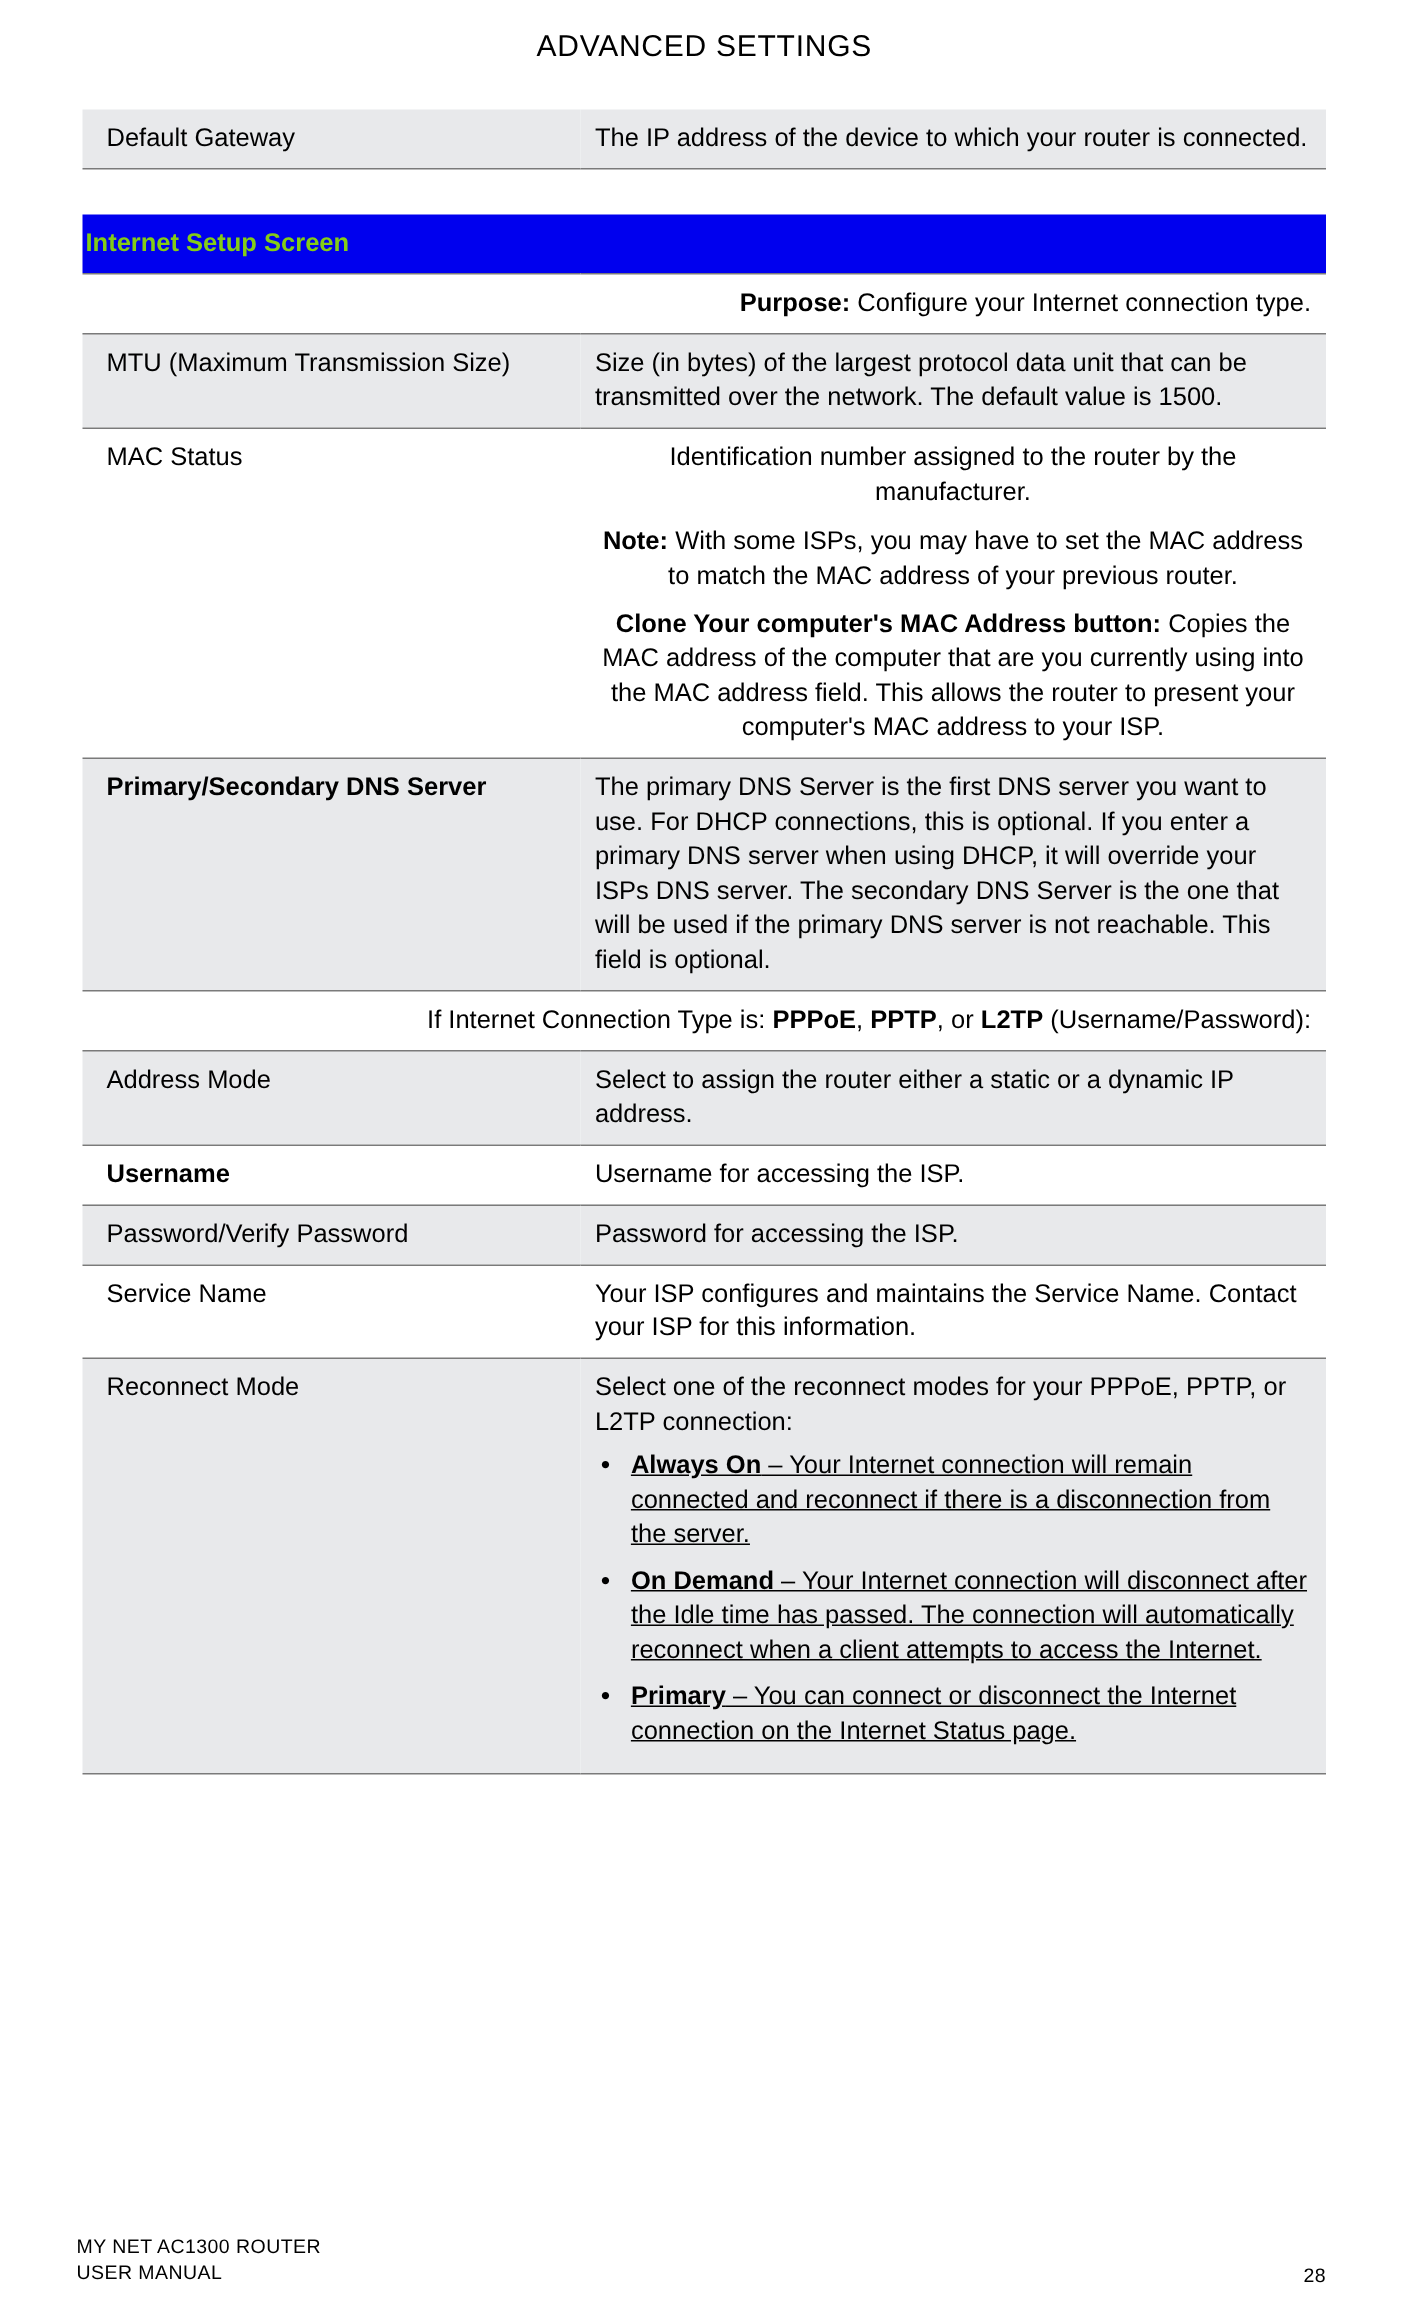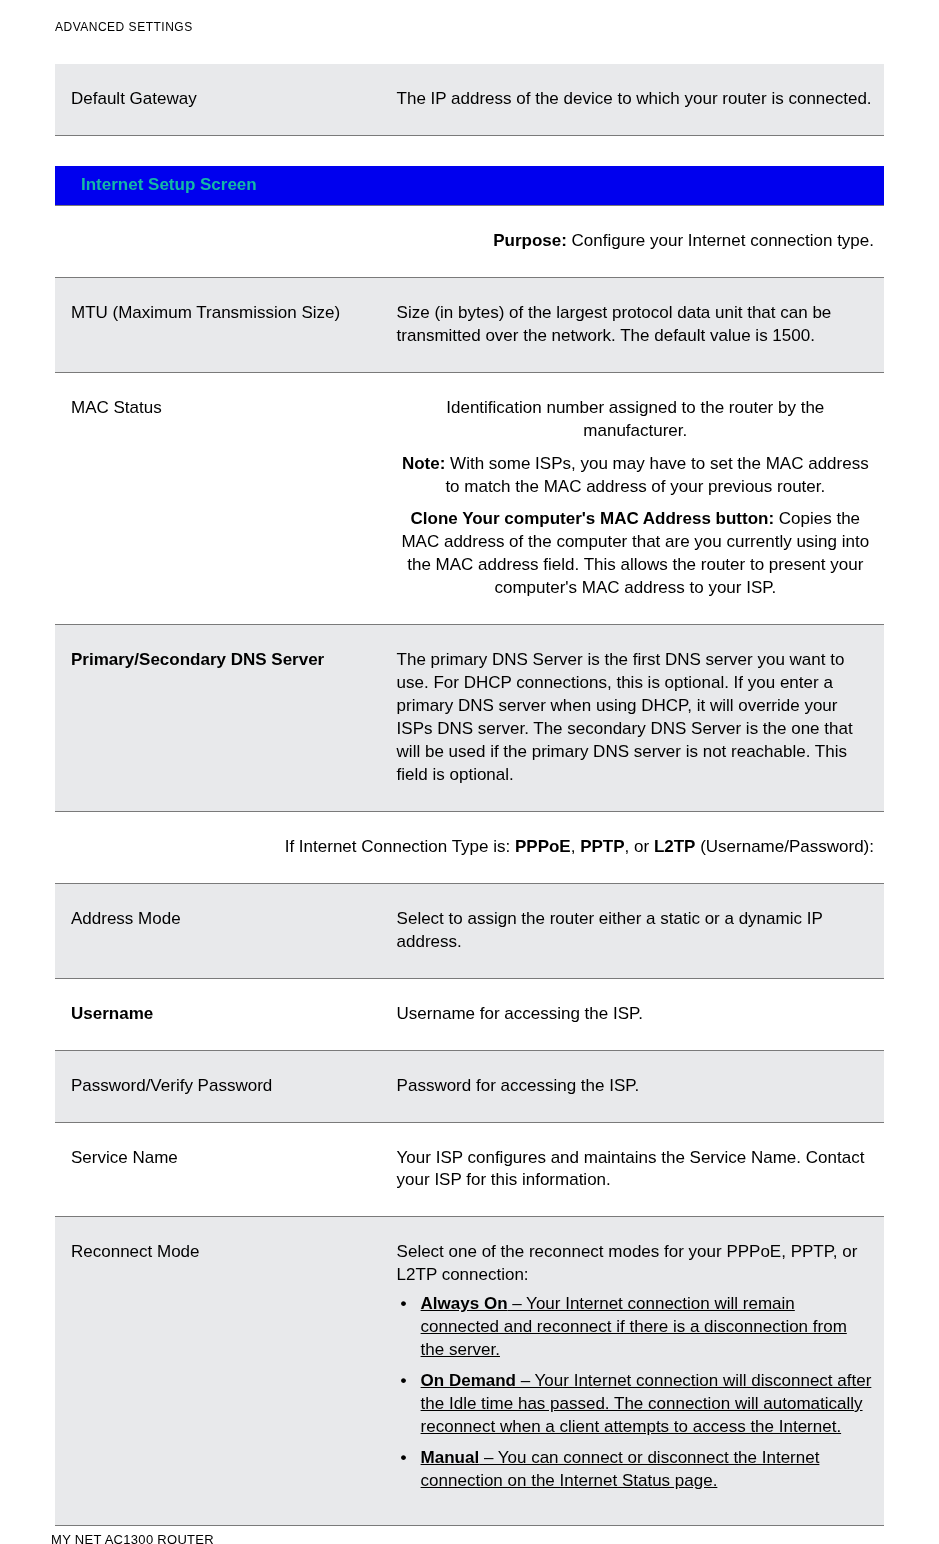--- a/index.html
+++ b/index.html
@@ -7,42 +7,42 @@
     font-family: Arial, Helvetica, sans-serif;
     font-size: 17px;
     color: #000;
     background: #fff;
     width: 939px;
     min-height: 1544px;
     padding: 20px 55px 30px 55px;
     position: relative;
   }
   .header-right {
-    text-align: left;
-    font-size: 12px;
+    text-align: center;
+    font-size: 20px;
     letter-spacing: 0.5px;
     margin-bottom: 30px;
   }
   table {
     width: 100%;
     border-collapse: collapse;
     margin-bottom: 30px;
   }
   td {
-    padding: 24px 10px;
+    padding: 8px 10px;
     vertical-align: top;
     line-height: 1.35;
     border-bottom: 1px solid #7a7a7a;
   }
   tr.shaded td { background: #e8e9eb; }
   tr.header-row td {
     background: #0000ee;
-    color: #14b8a6;
+    color: #84cc16;
     font-weight: bold;
-    padding: 8px 26px;
+    padding: 8px 2px;
   }
   td.left { width: 40%; padding-left: 16px;}
   td.right { width: 60%; }
   tr.fullrow td { padding-left: 16px; text-align: right; }
   .bold { font-weight: bold; }
   .para { margin-bottom: 10px; text-align: center; }
   .para:last-child { margin-bottom: 0; }
   ul.bullets { list-style: none; padding-left: 0; margin-top: 6px; }
   ul.bullets li { position: relative; padding-left: 24px; margin-bottom: 8px; line-height:1.35;text-decoration:underline;}
   ul.bullets li::before {
@@ -126,21 +126,21 @@
     <td class="left">Service Name</td>
     <td class="right">Your ISP configures and maintains the Service Name. Contact your ISP for this information.</td>
   </tr>
   <tr class="shaded">
     <td class="left">Reconnect Mode</td>
     <td class="right">
       <div>Select one of the reconnect modes for your PPPoE, PPTP, or L2TP connection:</div>
       <ul class="bullets">
         <li><span class="bold">Always On</span><span> – Your Internet connection will remain connected and reconnect if there is a disconnection from the server.</span></li>
         <li><span class="bold">On Demand</span><span> – Your Internet connection will disconnect after the Idle time has passed. The connection will automatically reconnect when a client attempts to access the Internet.</span></li>
-        <li><span class="bold">Manual</span><span> – You can connect or disconnect the Internet connection on the Internet Status page.</span></li>
+        <li><span class="bold">Primary</span><span> – You can connect or disconnect the Internet connection on the Internet Status page.</span></li>
       </ul>
     </td>
   </tr>
 </tbody>
   </table>
 
 <div class="footer">
   <div class="left-f">
     <div>MY NET AC1300 ROUTER</div>
     <div>USER MANUAL</div>

